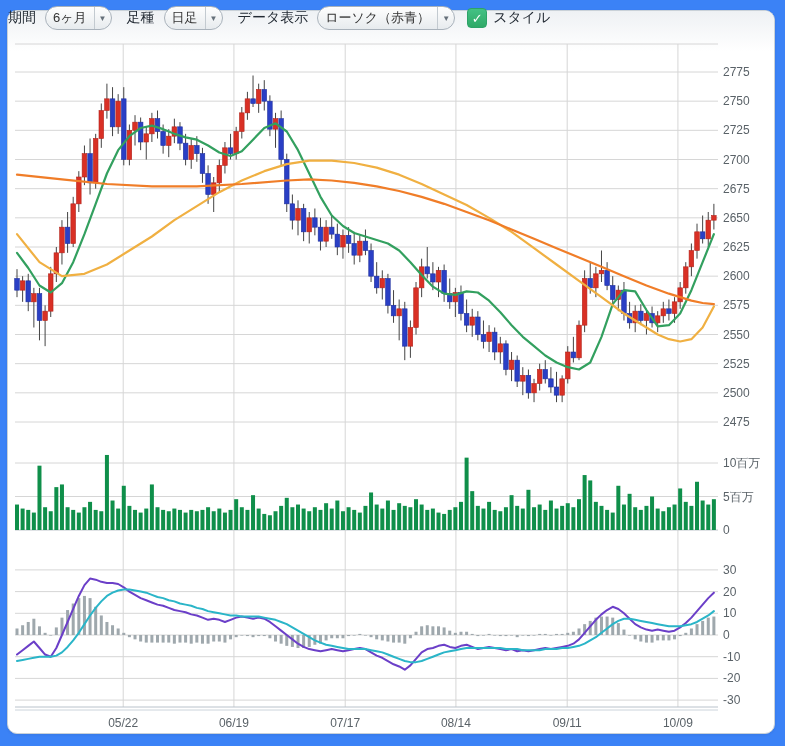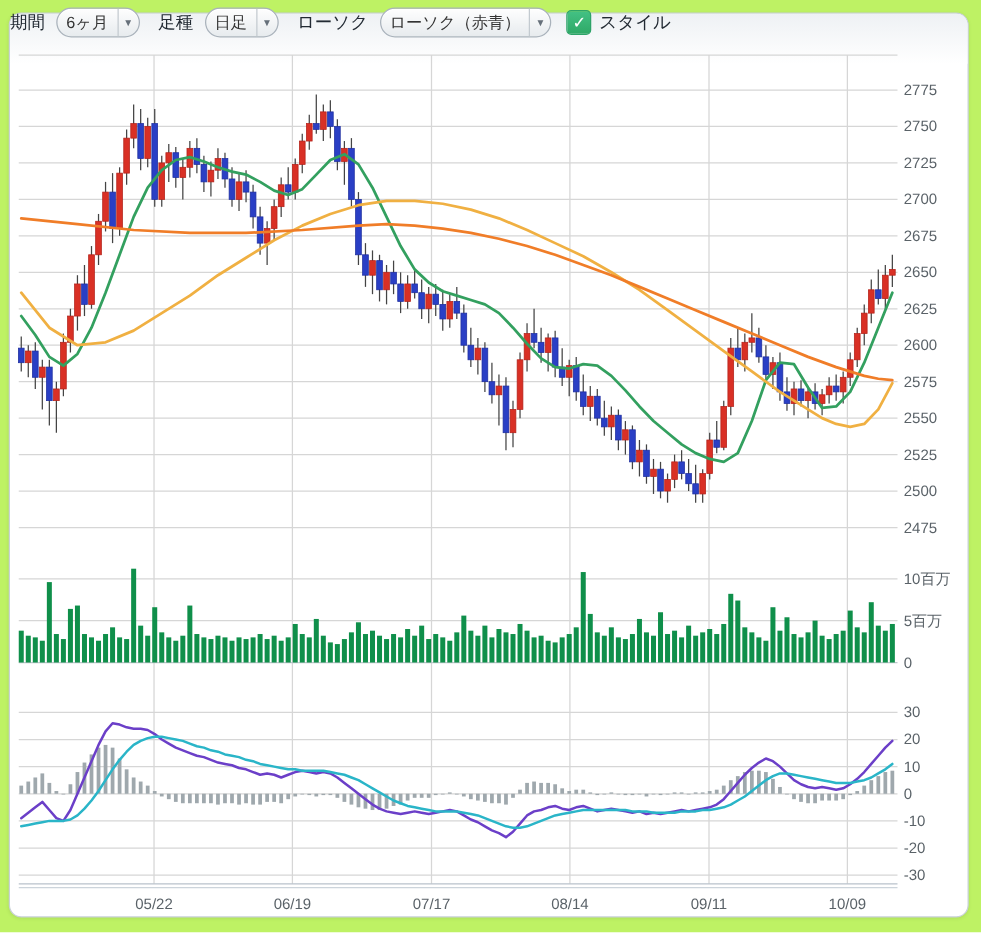--- a/index.html
+++ b/index.html
@@ -1,16 +1,16 @@
 <!DOCTYPE html>
 <html><head>
 <meta charset="utf-8">
 <style>
   html,body{margin:0;padding:0;background:#ffffff;}
-  .page{position:relative;width:785px;height:746px;background:#bef264;overflow:hidden;
+  .page{position:relative;width:785px;height:746px;background:#3b82f6;overflow:hidden;
         font-family:"Liberation Sans","DejaVu Sans",sans-serif;}
   .panel{position:absolute;left:7px;top:10px;width:766px;height:722px;background:#ffffff;
          border:1px solid #c9d1d8;border-radius:10px;box-shadow:0 1px 3px rgba(0,0,0,0.07);}
   .panel-grad{position:absolute;left:0;top:0;right:0;height:40px;border-radius:9px 9px 0 0;
          background:linear-gradient(#eef1f4,#ffffff);}
   .toolbar{position:absolute;left:8px;top:2px;height:32px;display:flex;align-items:center;
          font-size:14px;color:#222a33;z-index:5;}
   .tb-label{margin-right:9px;white-space:nowrap;}
   .dropdown{display:flex;align-items:stretch;height:22px;border:1px solid #a9b2bb;border-radius:12px;
          background:linear-gradient(#fefefe,#e7ebee);box-shadow:inset 0 1px 0 #fff;cursor:pointer;}
@@ -35,21 +35,21 @@
     <span class="tb-label">期間</span>
     <div class="dropdown gap1">
       <span class="dd-text">6ヶ月</span>
       <span class="dd-arrow">▼</span>
     </div>
     <span class="tb-label">足種</span>
     <div class="dropdown gap1">
       <span class="dd-text">日足</span>
       <span class="dd-arrow">▼</span>
     </div>
-    <span class="tb-label">ローソク</span>
+    <span class="tb-label">データ表示</span>
     <div class="dropdown gap2">
       <span class="dd-text">ローソク（赤青）</span>
       <span class="dd-arrow">▼</span>
     </div>
     <div class="checkbox">✓</div>
     <span class="tb-label">スタイル</span>
   </div>
 
   <svg class="chart" id="chart-svg" width="785" height="746">
       <g>

